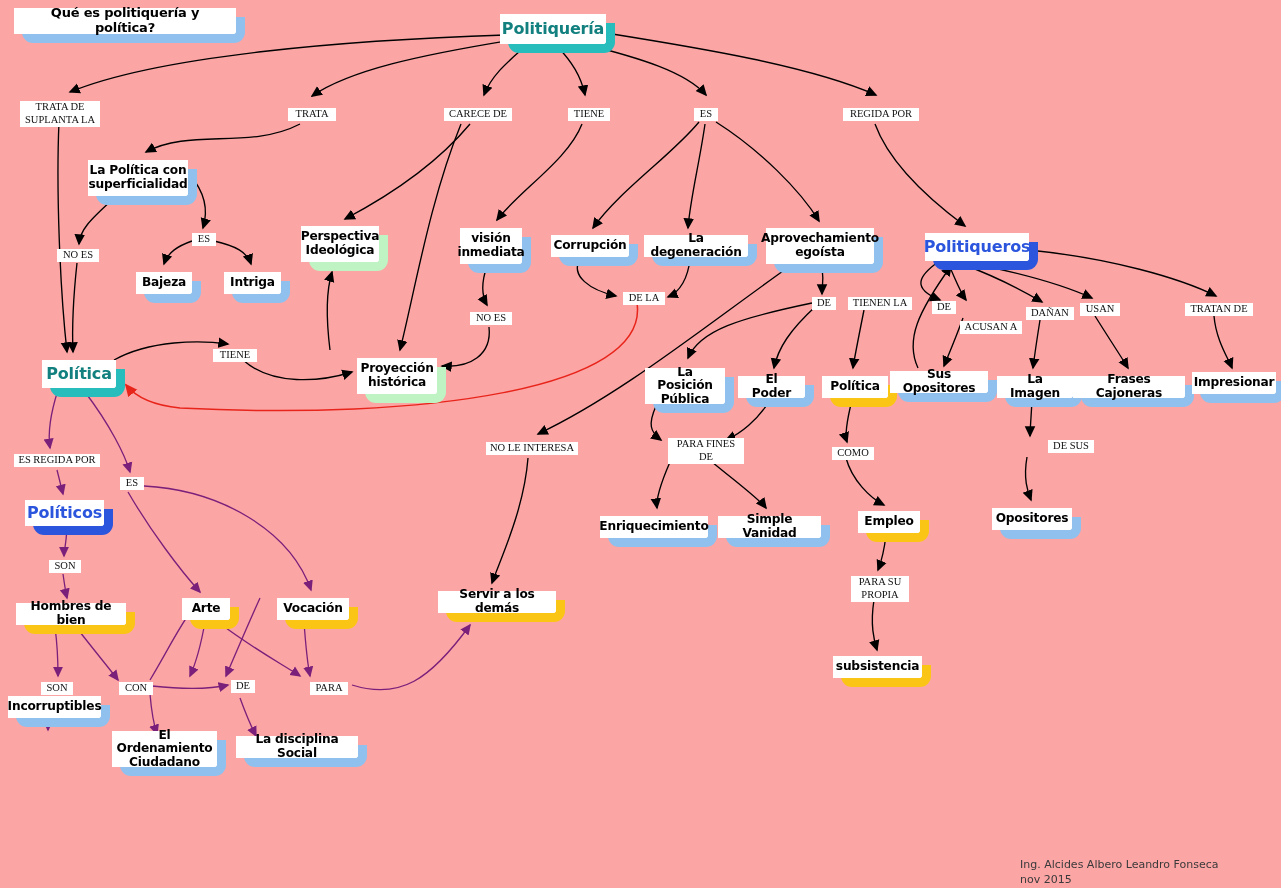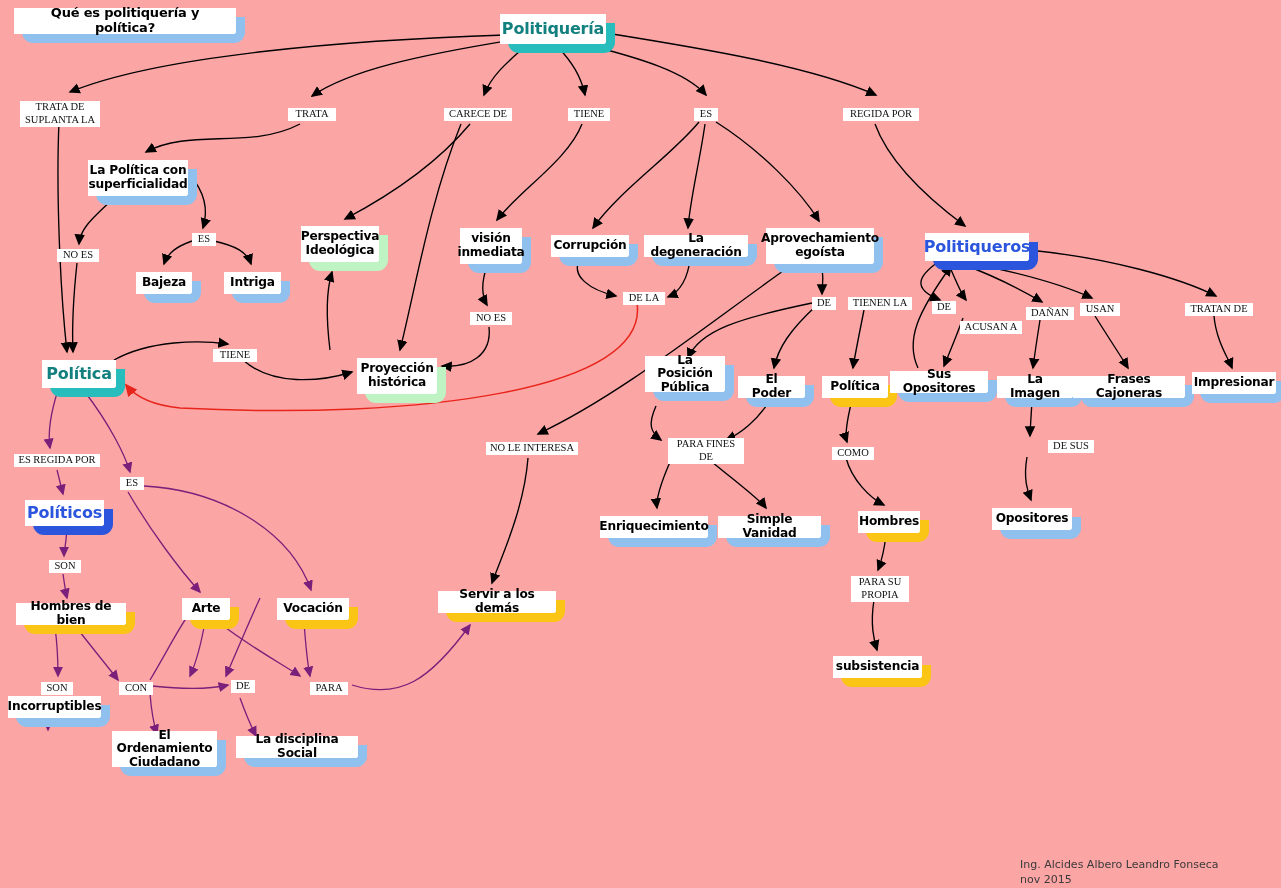--- a/index.html
+++ b/index.html
@@ -215,21 +215,21 @@
   <div class="node sh-royal f16 t-royal" style="left:925px;top:233px;width:104px;height:28px;">
       <span class="lbl">Politiqueros</span>
     </div>
   <div class="node sh-green f12" style="left:357px;top:358px;width:80px;height:36px;">
       <span class="lbl">Proyección
 histórica</span>
     </div>
   <div class="node sh-teal f16 t-teal" style="left:42px;top:360px;width:74px;height:28px;">
       <span class="lbl">Política</span>
     </div>
-  <div class="node sh-blue f12" style="left:645px;top:356px;width:80px;height:36px;justify-content:center;">
+  <div class="node sh-blue f12" style="left:645px;top:368px;width:80px;height:36px;justify-content:center;">
       <span class="lbl">La Posición
 Pública</span>
     </div>
   <div class="node sh-blue f12" style="left:738px;top:376px;width:67px;height:22px;">
       <span class="lbl">El Poder</span>
     </div>
   <div class="node sh-yellow f12" style="left:822px;top:376px;width:66px;height:22px;">
       <span class="lbl">Política</span>
     </div>
   <div class="node sh-blue f12" style="left:890px;top:371px;width:98px;height:22px;">
@@ -247,21 +247,21 @@
   <div class="node sh-royal f16 t-royal" style="left:25px;top:500px;width:79px;height:26px;">
       <span class="lbl">Políticos</span>
     </div>
   <div class="node sh-blue f12" style="left:600px;top:516px;width:108px;height:22px;">
       <span class="lbl">Enriquecimiento</span>
     </div>
   <div class="node sh-blue f12" style="left:718px;top:516px;width:103px;height:22px;">
       <span class="lbl">Simple Vanidad</span>
     </div>
   <div class="node sh-yellow f12" style="left:858px;top:511px;width:62px;height:22px;">
-      <span class="lbl">Hombres</span>
+      <span class="lbl">Empleo</span>
     </div>
   <div class="node sh-blue f12" style="left:992px;top:508px;width:80px;height:22px;">
       <span class="lbl">Opositores</span>
     </div>
   <div class="node sh-yellow f12" style="left:833px;top:656px;width:89px;height:22px;">
       <span class="lbl">subsistencia</span>
     </div>
   <div class="node sh-yellow f12" style="left:16px;top:603px;width:110px;height:22px;">
       <span class="lbl">Hombres de bien</span>
     </div>

